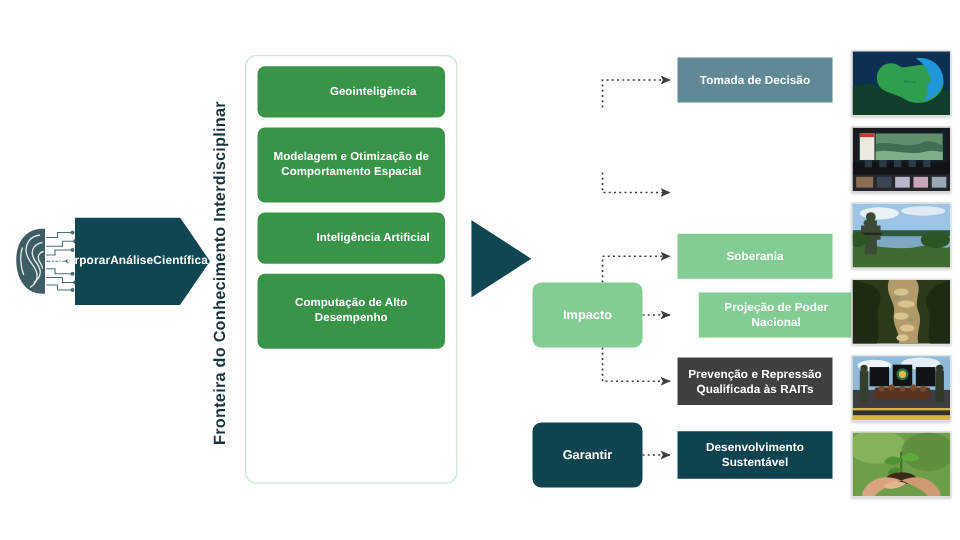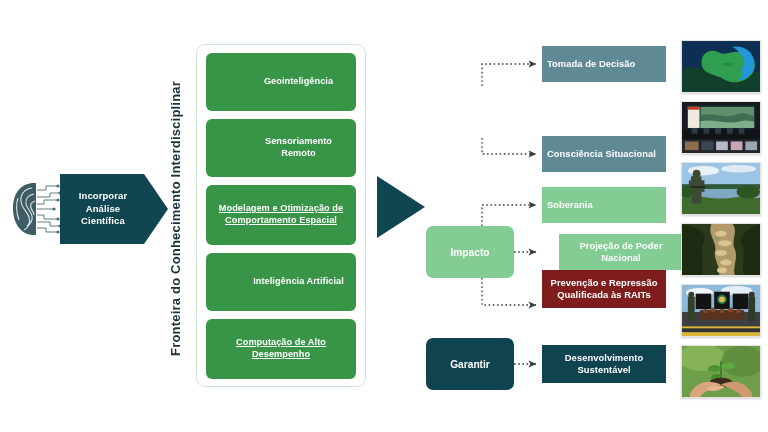--- a/index.html
+++ b/index.html
@@ -12,21 +12,21 @@
   #stage{position:relative;width:768px;height:432px;}
 
   
   .brain-wrap{position:absolute;left:8px;top:178px;width:58px;height:62px;}
   .arrow-tag{
     position:absolute;left:60px;top:174px;width:108px;height:70px;
   }
   .arrow-tag svg{display:block;}
   .arrow-tag .lbl{
     position:absolute;left:0;top:0;width:86px;height:70px;
-    display:flex;flex-direction:column;align-items:center;justify-content:center;
+    display:flex;flex-direction:row;align-items:center;justify-content:center;
     color:#ffffff;font-size:9.5px;font-weight:bold;line-height:1.32;text-align:center;
     letter-spacing:.1px;
   }
 
   
   .vlabel{
     position:absolute;left:163px;top:40px;width:24px;height:356px;
     display:flex;align-items:center;justify-content:center;
   }
   .vlabel span{
@@ -40,39 +40,39 @@
     position:absolute;left:196px;top:44px;width:170px;height:343px;
     border:1.2px solid #cfe6d4;border-radius:9px;background:#ffffff;
     box-sizing:border-box;padding:8px 9px;
   }
   .kbox{
     width:100%;background:#389447;border-radius:6px;color:#fff;
     display:flex;align-items:center;justify-content:center;text-align:center;
     font-size:9.2px;font-weight:bold;line-height:1.3;box-sizing:border-box;
     padding:3px 6px;margin-bottom:8px;letter-spacing:.05px;
   }
-  .kbox.h1{height:58px;padding-left:41px;}
-  .kbox.h2{height:60px;text-decoration:underline;}
+  .kbox.h1{height:41px;padding-left:41px;}
+  .kbox.h2{height:60px;}
   .kbox:last-child{margin-bottom:0;}
 
   
   .bigarrow{position:absolute;left:377px;top:176px;width:48px;height:62px;}
 
   
   .pillar{
     position:absolute;width:88px;height:52px;border-radius:7px;
     display:flex;align-items:center;justify-content:center;
     color:#ffffff;font-size:10.2px;font-weight:bold;text-align:center;
     box-sizing:border-box;padding:2px 4px;
   }
 
   
   .outcome{
     position:absolute;left:542px;width:124px;
-    display:flex;align-items:center;justify-content:flex-start;text-align:center;
+    display:flex;align-items:center;justify-content:center;text-align:center;
     color:#ffffff;font-size:9.4px;font-weight:bold;line-height:1.28;
     box-sizing:border-box;padding:3px 5px;letter-spacing:.05px;
   }
 
   
   .thumb{
     position:absolute;left:681px;width:80px;height:53px;
     border:1px solid #e3e3e3;box-sizing:border-box;overflow:hidden;
     box-shadow:0 1px 2px rgba(0,0,0,.18);
     background:#cccccc;
@@ -153,23 +153,20 @@
   </div>
 
   <div class="vlabel">
     <span>Fronteira do Conhecimento Interdisciplinar</span>
   </div>
 
   <div class="panel">
     <div class="kbox h1">
       <span>Geointeligência</span>
     </div>
-    <div class="kbox h1">
-      <span>Sensoriamento Remoto</span>
-    </div>
     <div class="kbox h2">
       <span>Modelagem e Otimização de Comportamento Espacial</span>
     </div>
     <div class="kbox h1">
       <span>Inteligência Artificial</span>
     </div>
     <div class="kbox h2">
       <span>Computação de Alto Desempenho</span>
     </div>
   </div>
@@ -183,30 +180,27 @@
   <div class="pillar" style="left:426px;top:226px;background:#83cc93;">
     <span>Impacto</span>
   </div>
   <div class="pillar" style="left:426px;top:338px;background:#0f4350;">
     <span>Garantir</span>
   </div>
 
   <div class="outcome" style="top:46px;height:36px;background:#5f8a95;">
     <span>Tomada de Decisão</span>
   </div>
-  <div class="outcome" style="top:136px;height:36px;background:#5f8a95;">
-    <span>Consciência Situacional</span>
-  </div>
   <div class="outcome" style="top:187px;height:36px;background:#83cc93;">
     <span>Soberania</span>
   </div>
   <div class="outcome" style="top:234px;height:36px;background:#83cc93;margin-left:17px;">
     <span>Projeção de Poder Nacional</span>
   </div>
-  <div class="outcome" style="top:270px;height:38px;background:#7f1d1d;">
+  <div class="outcome" style="top:286px;height:38px;background:#404040;">
     <span>Prevenção e Repressão Qualificada às RAITs</span>
   </div>
   <div class="outcome" style="top:345px;height:38px;background:#0f4350;">
     <span>Desenvolvimento Sustentável</span>
   </div>
 
   <div class="thumb" style="top:40px;">
     <svg viewBox="0 0 80 53" preserveAspectRatio="none" aria-hidden="true">
       <rect width="80" height="53" fill="#0c2f52"></rect>
       <path d="M0,30 C14,22 26,34 40,30 C56,25 68,36 80,31 L80,53 L0,53 Z" fill="#123f2c"></path>

